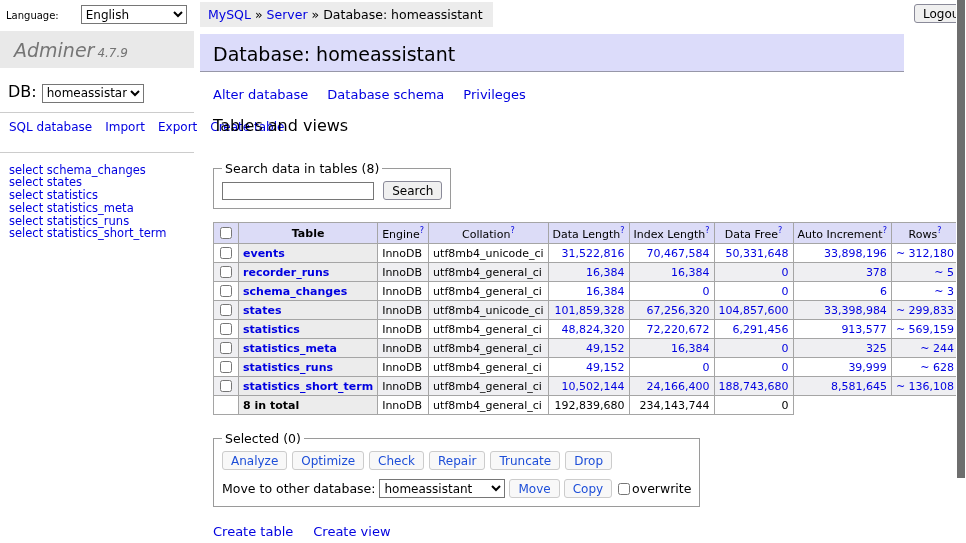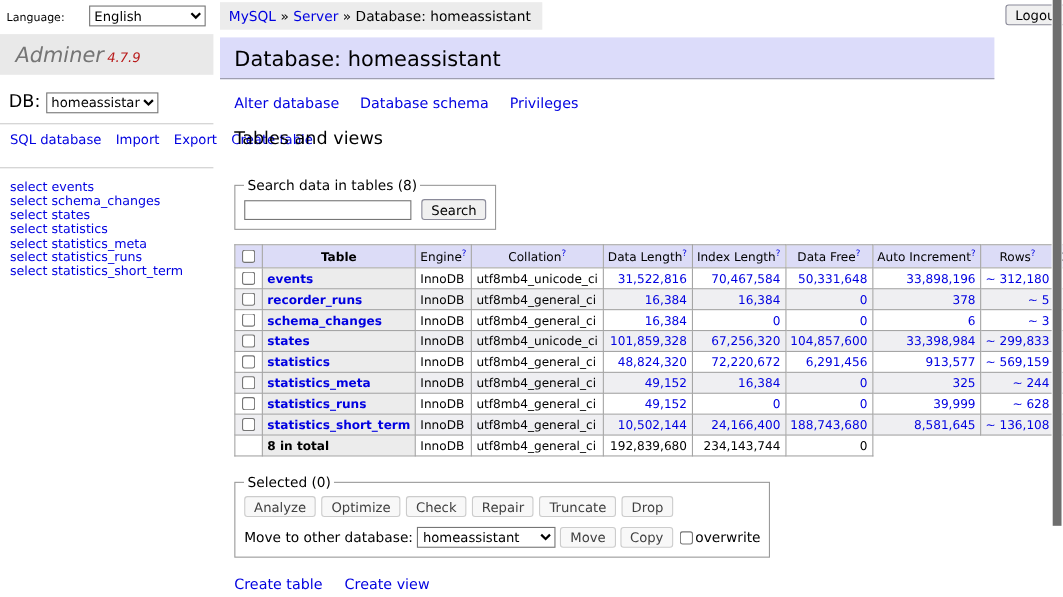--- a/index.html
+++ b/index.html
@@ -19,21 +19,21 @@
     border: 1px solid #767676; background: #fff; border-radius: 0;
   }
   #language-select { width: 106px; }
 
   
   #sidebar { position: absolute; left: 0; top: 0; width: 194px; height: 543px; }
   #app-title {
     margin-top: 31px; height: 37px; background: #e9e9e9;
     padding: 8px 0 0 14px; font-style: italic; color: #757575; font-size: 19px;
   }
-  #app-title .version { font-size: 12px; font-style: italic; color: #b91c1c; margin-left: 3px; }
+  #app-title .version { font-size: 12px; font-style: italic; color: #737373; margin-left: 3px; }
   #db-row { margin: 14px 0 0 8px; }
   #db-row label { font-size: 16px; margin-right: 5px; }
   #db-select { width: 102px; }
   .side-rule { border: 0; border-top: 1px solid #ccc; margin: 9px 0 0 0; }
   #sidebar-links { width: 186px; padding: 7px 0 8px 9px; font-size: 12px; line-height: 15px; }
   #sidebar-links a { margin-right: 13px; white-space: nowrap; }
   #table-list { margin: 11px 0 0 9px; font-size: 11.5px; line-height: 12.8px; }
   .table-list-item { white-space: nowrap; }
 
   
@@ -45,21 +45,21 @@
   #breadcrumb .sep { color: #000; margin: 0 4px; }
   #page-title {
     margin-top: 7px; background: #dcdcfa; border-bottom: 1px solid #9797a8;
     padding: 9px 0 9px 13px; font-size: 19px; height: 38px;
   }
   #logout-btn { position: absolute; left: 914px; top: 4px; }
   button, .btn {
     font-family: inherit; font-size: 12px; padding: 1px 8px; height: 19px;
     border: 1px solid #8a8a99; background: #f0f0f0; border-radius: 3px; color: #000;
   }
-  button:disabled { color: #404040; border-color: #ccc; background: #f8f8f8; }
+  button:disabled { color: #1d4ed8; border-color: #ccc; background: #f8f8f8; }
   #db-links { margin: 15px 0 0 13px; }
   #db-links a { margin-right: 19px; }
   h3 { font-weight: normal; font-size: 16px; margin: 0; padding: 0; }
   #tables-heading { margin: 14px 0 0 13px; }
   fieldset { border: 1px solid #9a9a9a; margin: 0; padding: 5px 8px 8px 8px; display: inline-block; }
   legend { font-size: 12.5px; padding: 0 3px; }
   #search-fieldset { margin: 26px 0 0 13px; }
   #search-input {
     width: 152px; height: 18px; border: 1px solid #767676; font-family: inherit;
     font-size: 12px; padding: 1px 3px; margin-right: 5px;
@@ -108,21 +108,20 @@
 
 <div id="sidebar">
   <div id="app-title"><span>Adminer</span><span class="version">4.7.9</span></div>
   <div id="db-row">
     <label>DB:</label><select id="db-select"><option>homeassistant</option></select>
   </div>
   <hr class="side-rule">
   <div id="sidebar-links"><a>SQL database</a><a>Import</a><a>Export</a><a>Create table</a></div>
   <hr class="side-rule">
   <div id="table-list">
-      <div class="table-list-item"><a>select</a> <a>events</a></div>
       <div class="table-list-item"><a>select</a> <a>schema_changes</a></div>
       <div class="table-list-item"><a>select</a> <a>states</a></div>
       <div class="table-list-item"><a>select</a> <a>statistics</a></div>
       <div class="table-list-item"><a>select</a> <a>statistics_meta</a></div>
       <div class="table-list-item"><a>select</a> <a>statistics_runs</a></div>
       <div class="table-list-item"><a>select</a> <a>statistics_short_term</a></div>
     </div>
 </div>
 
 <div id="main">

